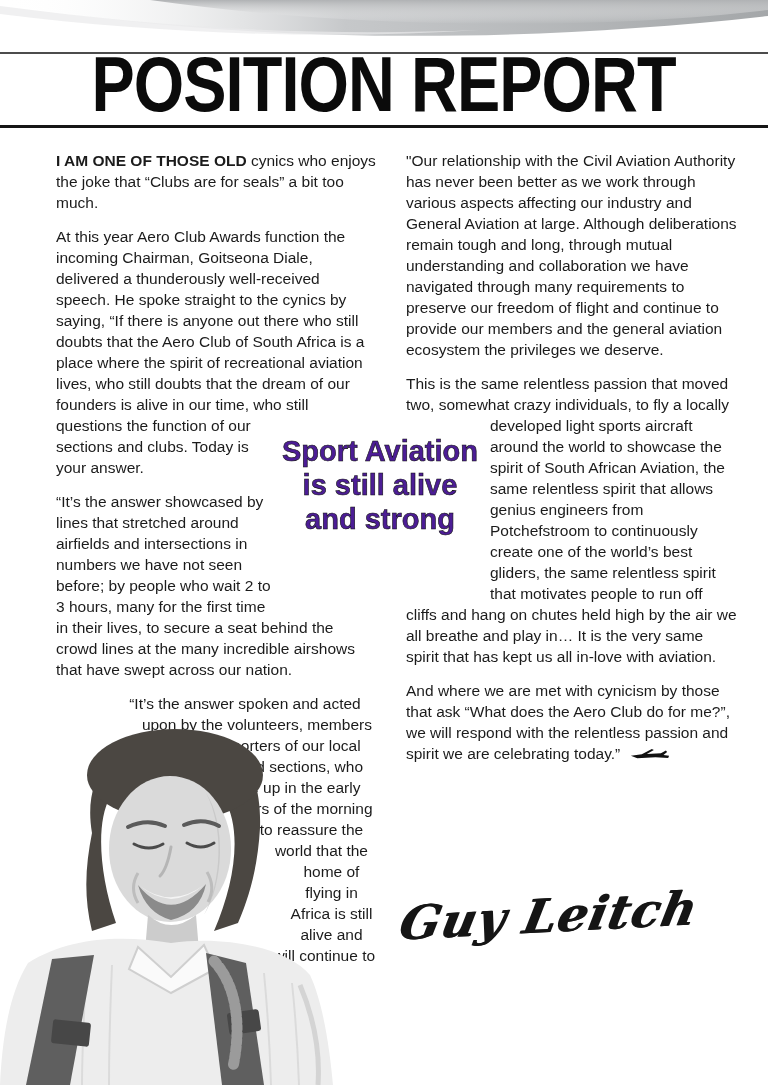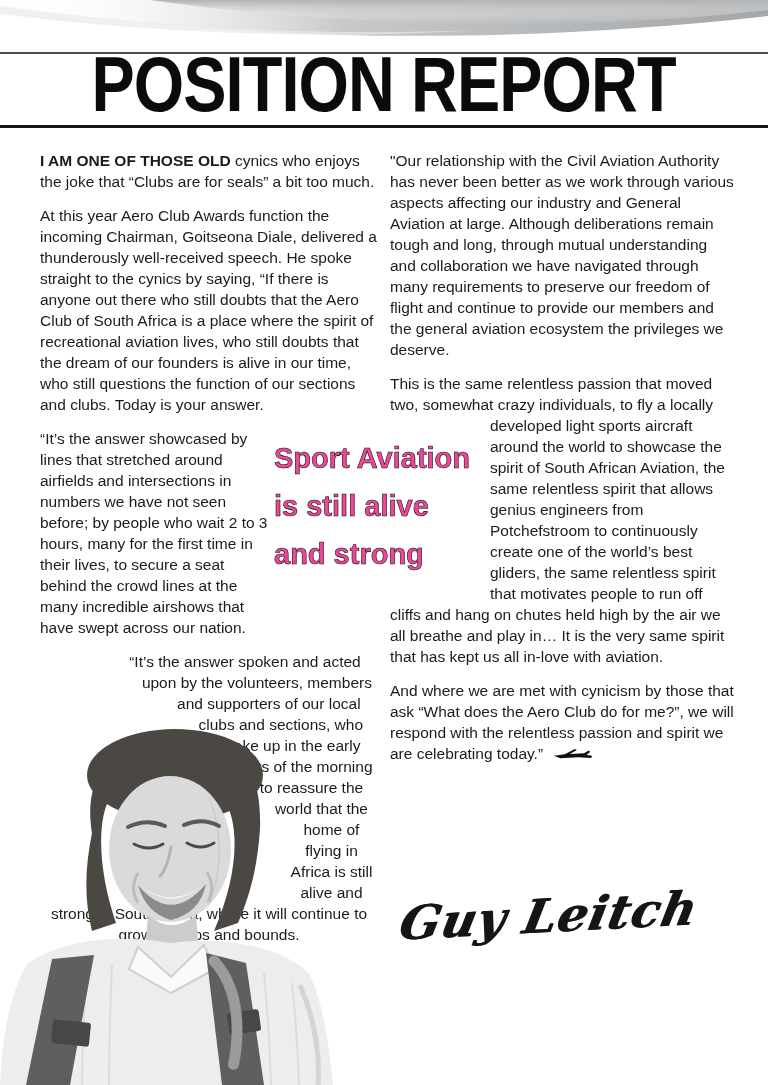--- a/index.html
+++ b/index.html
@@ -18,21 +18,21 @@
   .masthead-text{
     font-size:72px;font-weight:bold;letter-spacing:-1px;white-space:nowrap;
     transform:scale(0.9,1.08);color:#0b0b0b;
   }
   .rule-bottom{position:absolute;top:125px;left:0;width:768px;height:3px;background:#161616;}
 
   
   .col{position:absolute;top:150px;font-size:15.5px;line-height:21px;color:#1b1b1b;}
   .col-left{left:40px;width:338px;}
   .col-right{left:390px;width:347px;}
-  .col p{margin:0 0 13px 0;}
+  .col p{margin:0 0 13px 16px;}
   .lead-bold{font-weight:bold;}
 
   
   .pq-spacer-left{
     float:right;width:104px;height:450px;
     shape-outside:polygon(0 282px,100% 282px,100% 450px,0 450px);
     shape-margin:0;
   }
   .pq-spacer-right{
     float:left;width:100px;height:452px;
@@ -43,22 +43,22 @@
   .photo-spacer{
     float:left;width:245px;height:238px;
     shape-outside:polygon(0 0,42px 0,150px 95px,245px 195px,245px 238px,0 238px);
     shape-margin:4px;
   }
   .wrap-photo{text-align:center;}
 
   
   .pull-quote{
     position:absolute;left:274px;top:434px;width:212px;
-    text-align:left;font-weight:bold;font-size:29px;line-height:48px;
-    color:#ec4899;-webkit-text-stroke:0.6px #0d0d0d;
+    text-align:center;font-weight:bold;font-size:29px;line-height:34px;
+    color:#4c1d95;-webkit-text-stroke:0.6px #0d0d0d;
   }
 
   
   .portrait{position:absolute;left:0;top:723px;width:333px;height:362px;}
 
   
   .signature{
     position:absolute;left:402px;top:888px;width:300px;
     font-family:"DejaVu Serif", serif;font-style:italic;font-weight:bold;
     font-size:47px;color:#151515;letter-spacing:1px;

